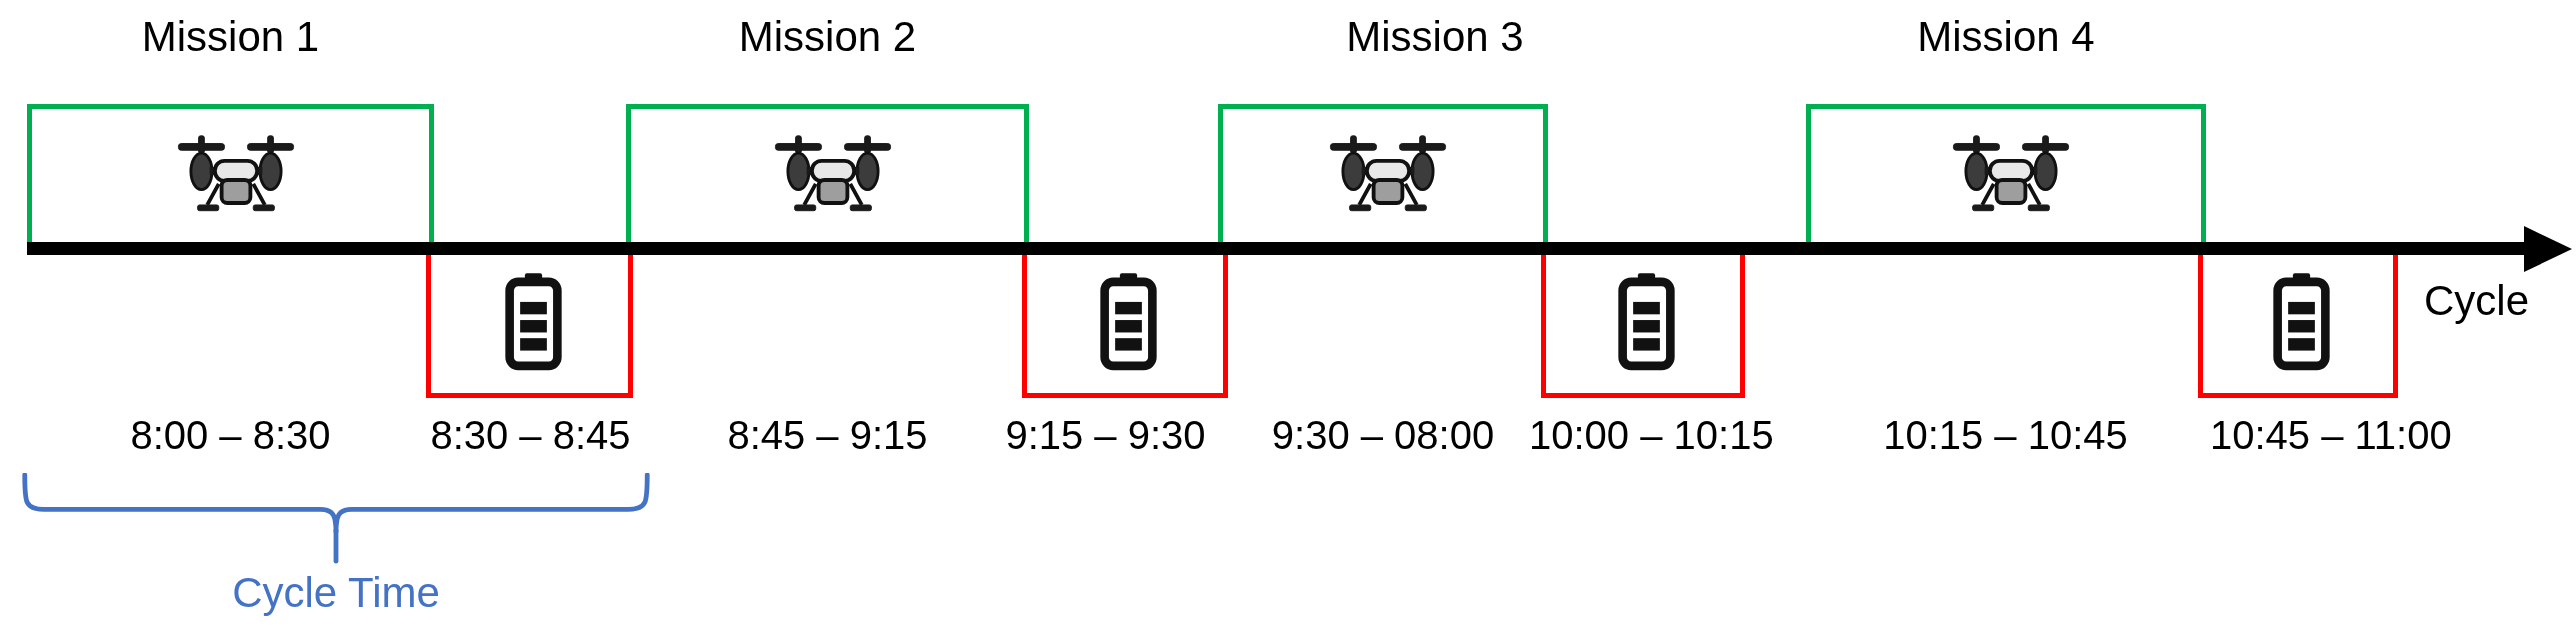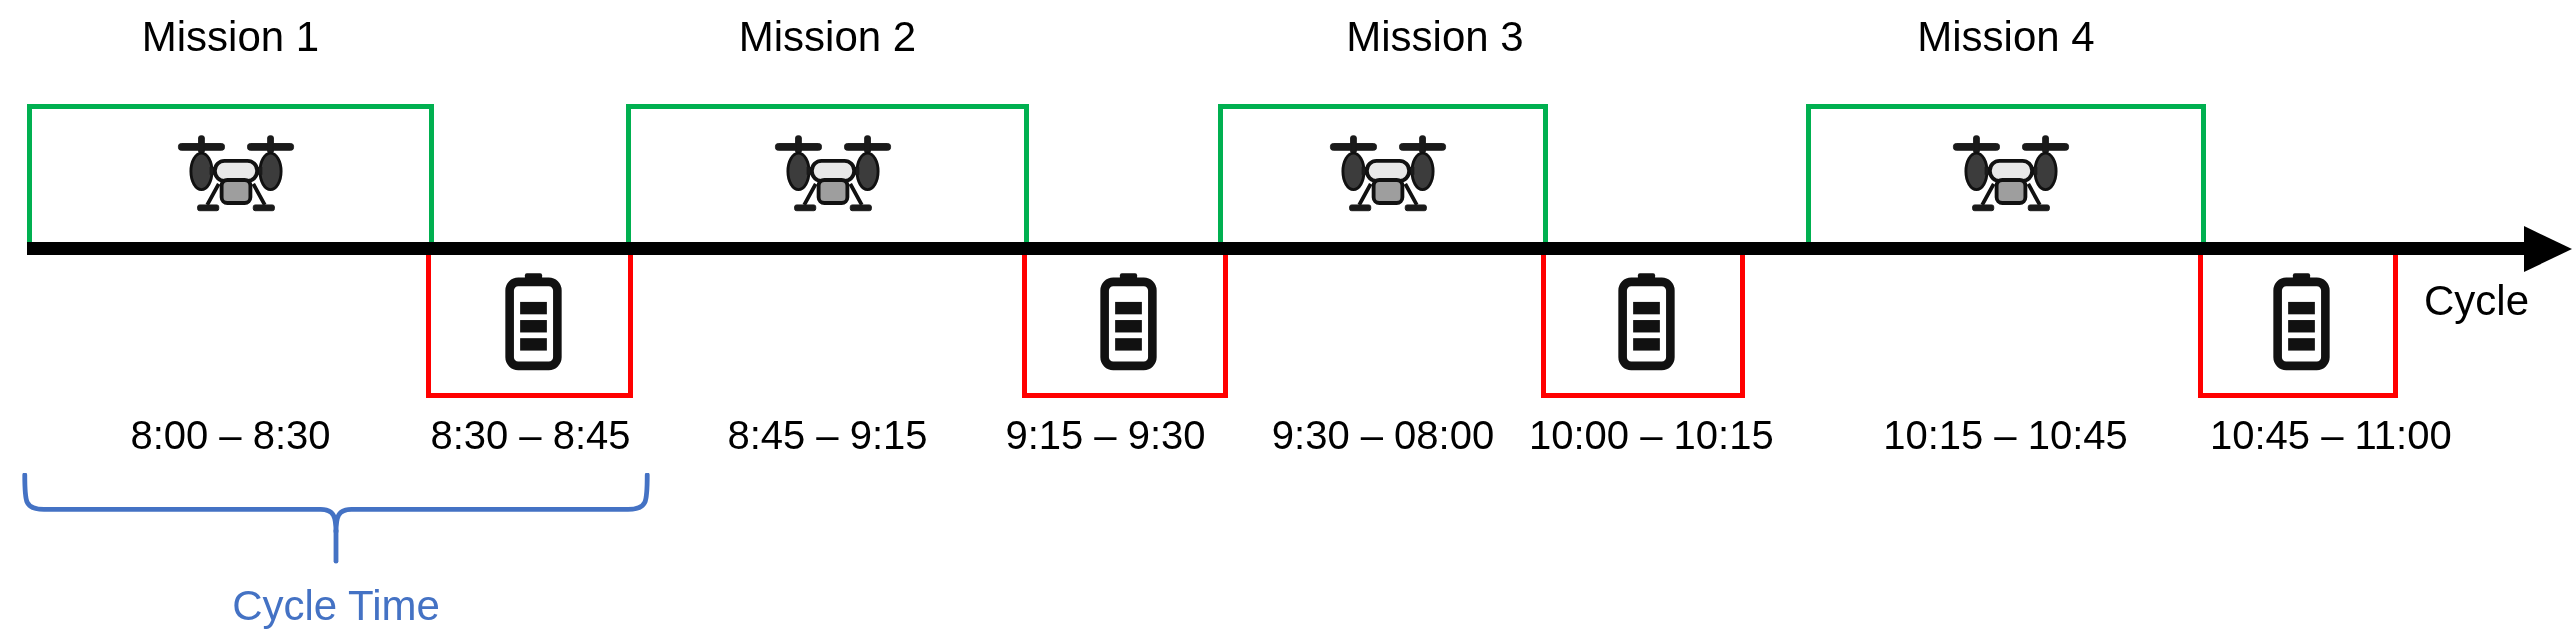--- a/index.html
+++ b/index.html
@@ -98,21 +98,21 @@
   .cycle-brace {
     position: absolute;
     left: 19px;
     top: 473px;
     width: 634px;
     height: 92px;
   }
   .cycle-label {
     position: absolute;
     left: 19px;
-    top: 582px;
+    top: 569px;
     width: 634px;
     text-align: center;
     font-size: 42px;
     color: #4472C4;
     white-space: nowrap;
   }
 </style>
 </head>
 <body>
 

